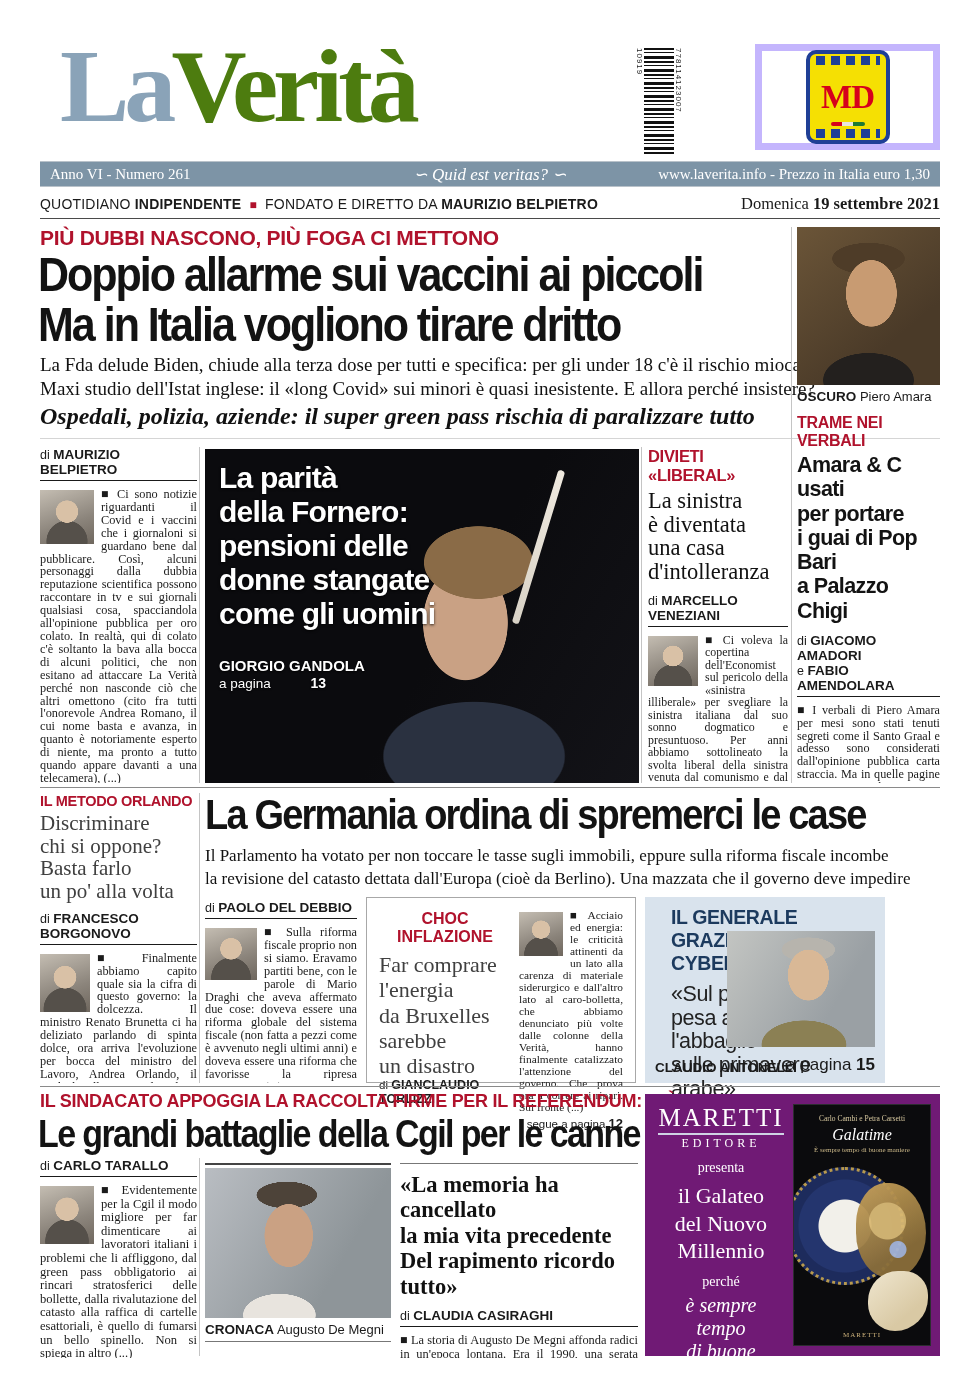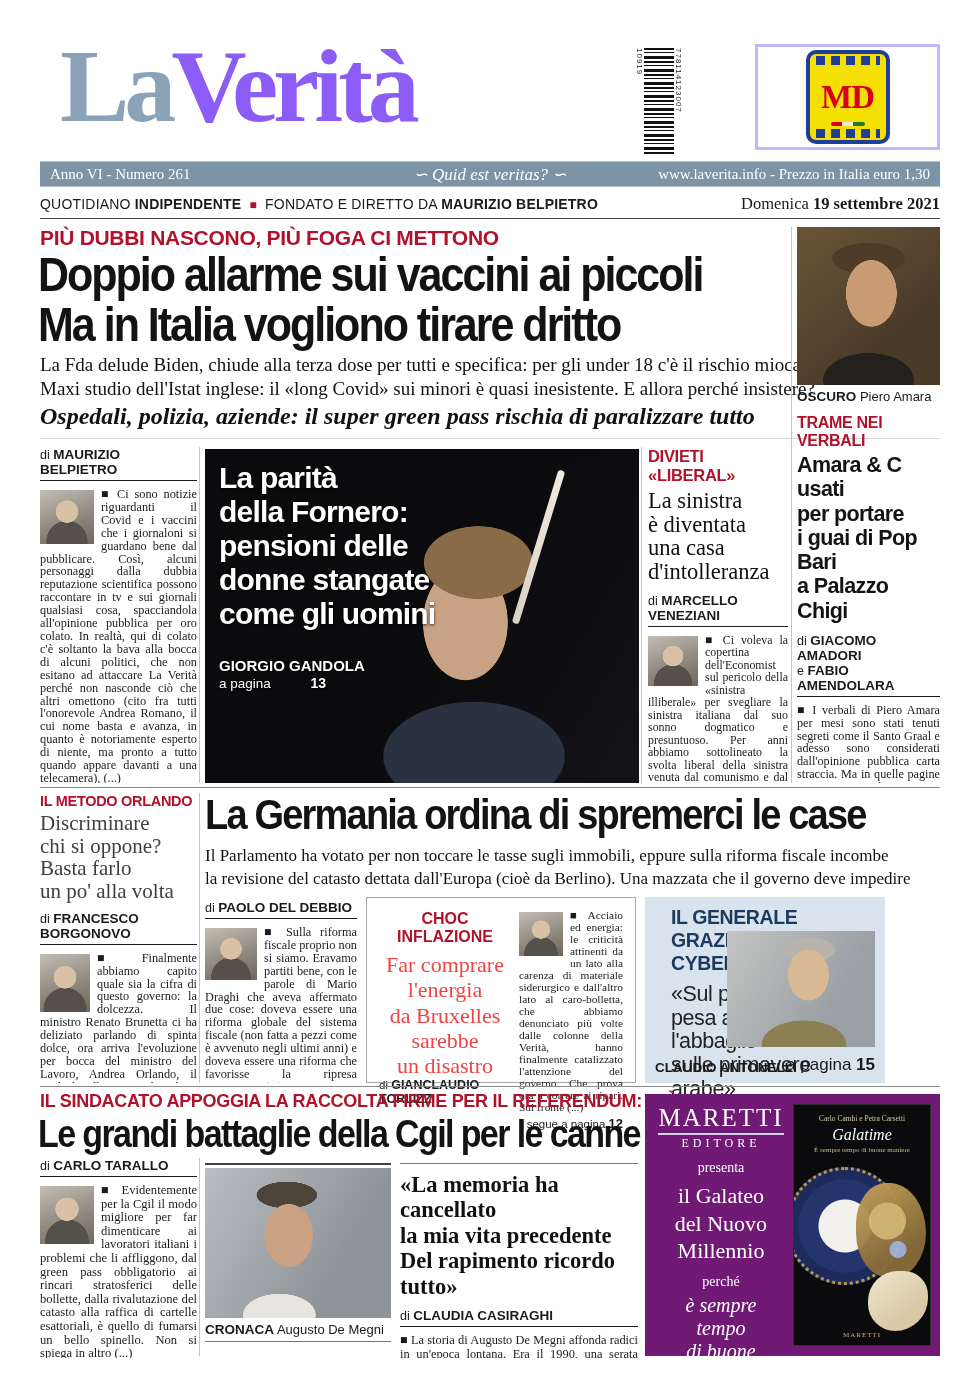--- a/index.html
+++ b/index.html
@@ -6,25 +6,25 @@
   html,body { background:#e8e8e8; }
   #page {
     position:relative; width:980px; height:1391px; margin:0 auto;
     background:#ffffff; overflow:hidden;
     font-family:"Liberation Sans", sans-serif; color:#1a1a1a;
   }
   .abs { position:absolute; }
   
   .logo { font-family:"Liberation Serif", serif; font-weight:bold; font-size:104px; letter-spacing:-5px; line-height:1; white-space:nowrap; }
   .logo .la { color:#8aa3b8; }
-  .logo .verita { color:#8b5cf6; }
+  .logo .verita { color:#4d7c0f; }
   .barcode { width:30px; height:106px;
     background:repeating-linear-gradient(to bottom,#111 0 2px,#fff 2px 4px,#111 4px 5px,#fff 5px 8px,#111 8px 11px,#fff 11px 13px); }
   .barcode-num { font-size:8px; color:#222; writing-mode:vertical-rl; letter-spacing:1px; }
-  .md-box { width:185px; height:106px; background:#fff; border:3px solid #c4b5fd; display:flex; align-items:center; justify-content:center; }
+  .md-box { width:185px; height:106px; background:#fff; border:7px solid #c4b5fd; display:flex; align-items:center; justify-content:center; }
   .md-inner { width:84px; height:94px; background:#f5e003; border:4px solid #1f3f96; border-radius:10px; position:relative; display:flex; align-items:center; justify-content:center; }
   .md-inner:before, .md-inner:after { content:""; position:absolute; left:6px; right:6px; height:9px;
     background:repeating-linear-gradient(to right,#1f3f96 0 9px,#f5e003 9px 15px); }
   .md-inner:before { top:2px; } .md-inner:after { bottom:2px; }
   .md-word { font-family:"Liberation Serif", serif; font-weight:bold; font-size:33px; color:#d6001c; letter-spacing:-1px; }
   .md-flag { position:absolute; bottom:14px; left:50%; transform:translateX(-50%); width:34px; height:4px; border-radius:2px;
     background:linear-gradient(to right,#d6001c 33%,#e8e6df 33% 66%,#1e7a34 66%); }
   .band { background:#7d94a6; color:#ffffff; font-family:"Liberation Serif", serif; font-size:15px;
     display:flex; align-items:center; border-top:1px solid #b9c2ca; border-bottom:1px solid #b9c2ca; }
   .band .cell { flex:1; }
@@ -77,21 +77,21 @@
       radial-gradient(ellipse 70px 40px at 52% 98%, #8b8054 0 60%, rgba(0,0,0,0) 61%),
       linear-gradient(120deg,#c3c5c2,#9aa0a4 70%); }
   .photo-demegni { background:
       radial-gradient(ellipse 40px 52px at 45% 45%, #caa183 0 60%, rgba(0,0,0,0) 61%),
       radial-gradient(ellipse 50px 22px at 44% 18%, #4d4339 0 60%, rgba(0,0,0,0) 61%),
       radial-gradient(ellipse 60px 35px at 40% 98%, #e8e4de 0 60%, rgba(0,0,0,0) 61%),
       linear-gradient(120deg,#b9bdc2,#8e9599 70%); }
   
   .choc-box { border:1px solid #a8a8a8; background:#fff; }
   .choc-kicker { color:#b0122c; font-weight:bold; font-size:16px; }
-  .choc-hl { font-family:"Liberation Serif", serif; font-size:22px; line-height:1.15; text-align:center; white-space:pre-line; color:#ef4444; }
+  .choc-hl { font-family:"Liberation Serif", serif; font-size:22px; line-height:1.15; text-align:left; white-space:pre-line; color:#404040; }
   .gen-box { background:#d9e3ed; }
   .gen-kicker { color:#1c3a5e; font-weight:bold; font-size:19.5px; letter-spacing:-0.4px; }
   .gen-quote { font-size:21.5px; line-height:1.1; color:#222; white-space:pre-line; letter-spacing:-0.4px; }
   
   .ad { background:#701a75; color:#fff; font-family:"Liberation Serif", serif; }
   .ad-left { text-align:center; }
   .ad-brand { font-size:25px; letter-spacing:2px; border-bottom:2px solid #cfd3e4; display:inline-block; padding-bottom:1px; }
   .ad-brand2 { font-size:12px; letter-spacing:4px; margin-top:1px; }
   .ad-small { font-size:14px; margin-top:9px; }
   .ad-title { font-size:22px; line-height:1.25; margin-top:6px; white-space:pre-line; }

